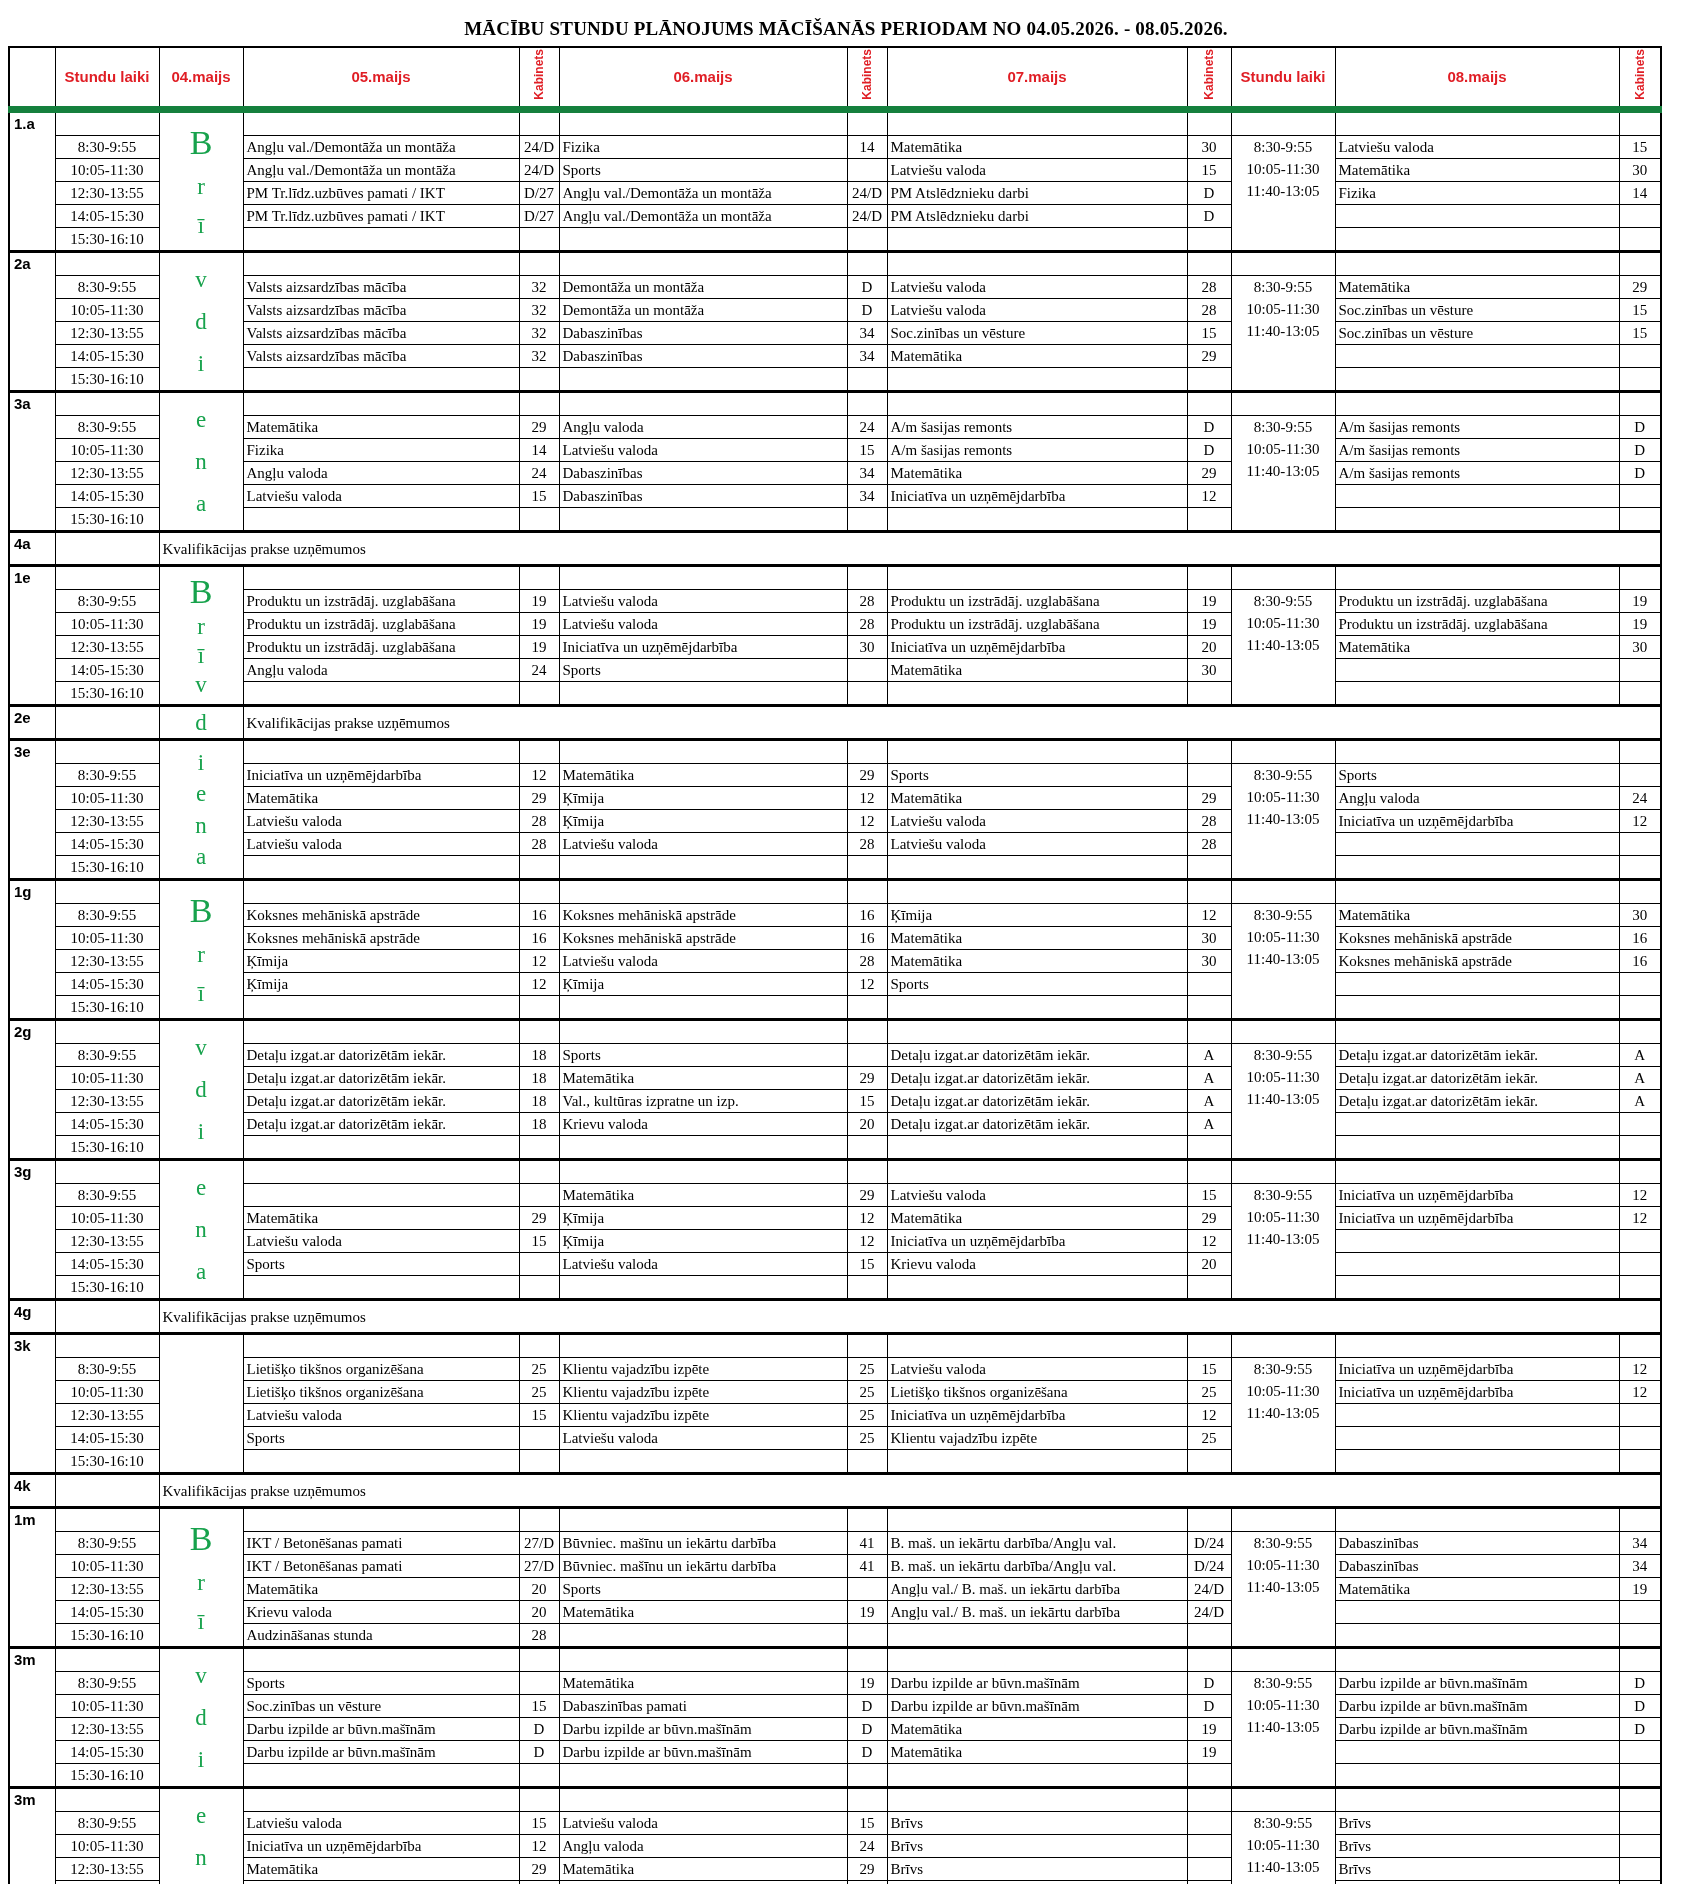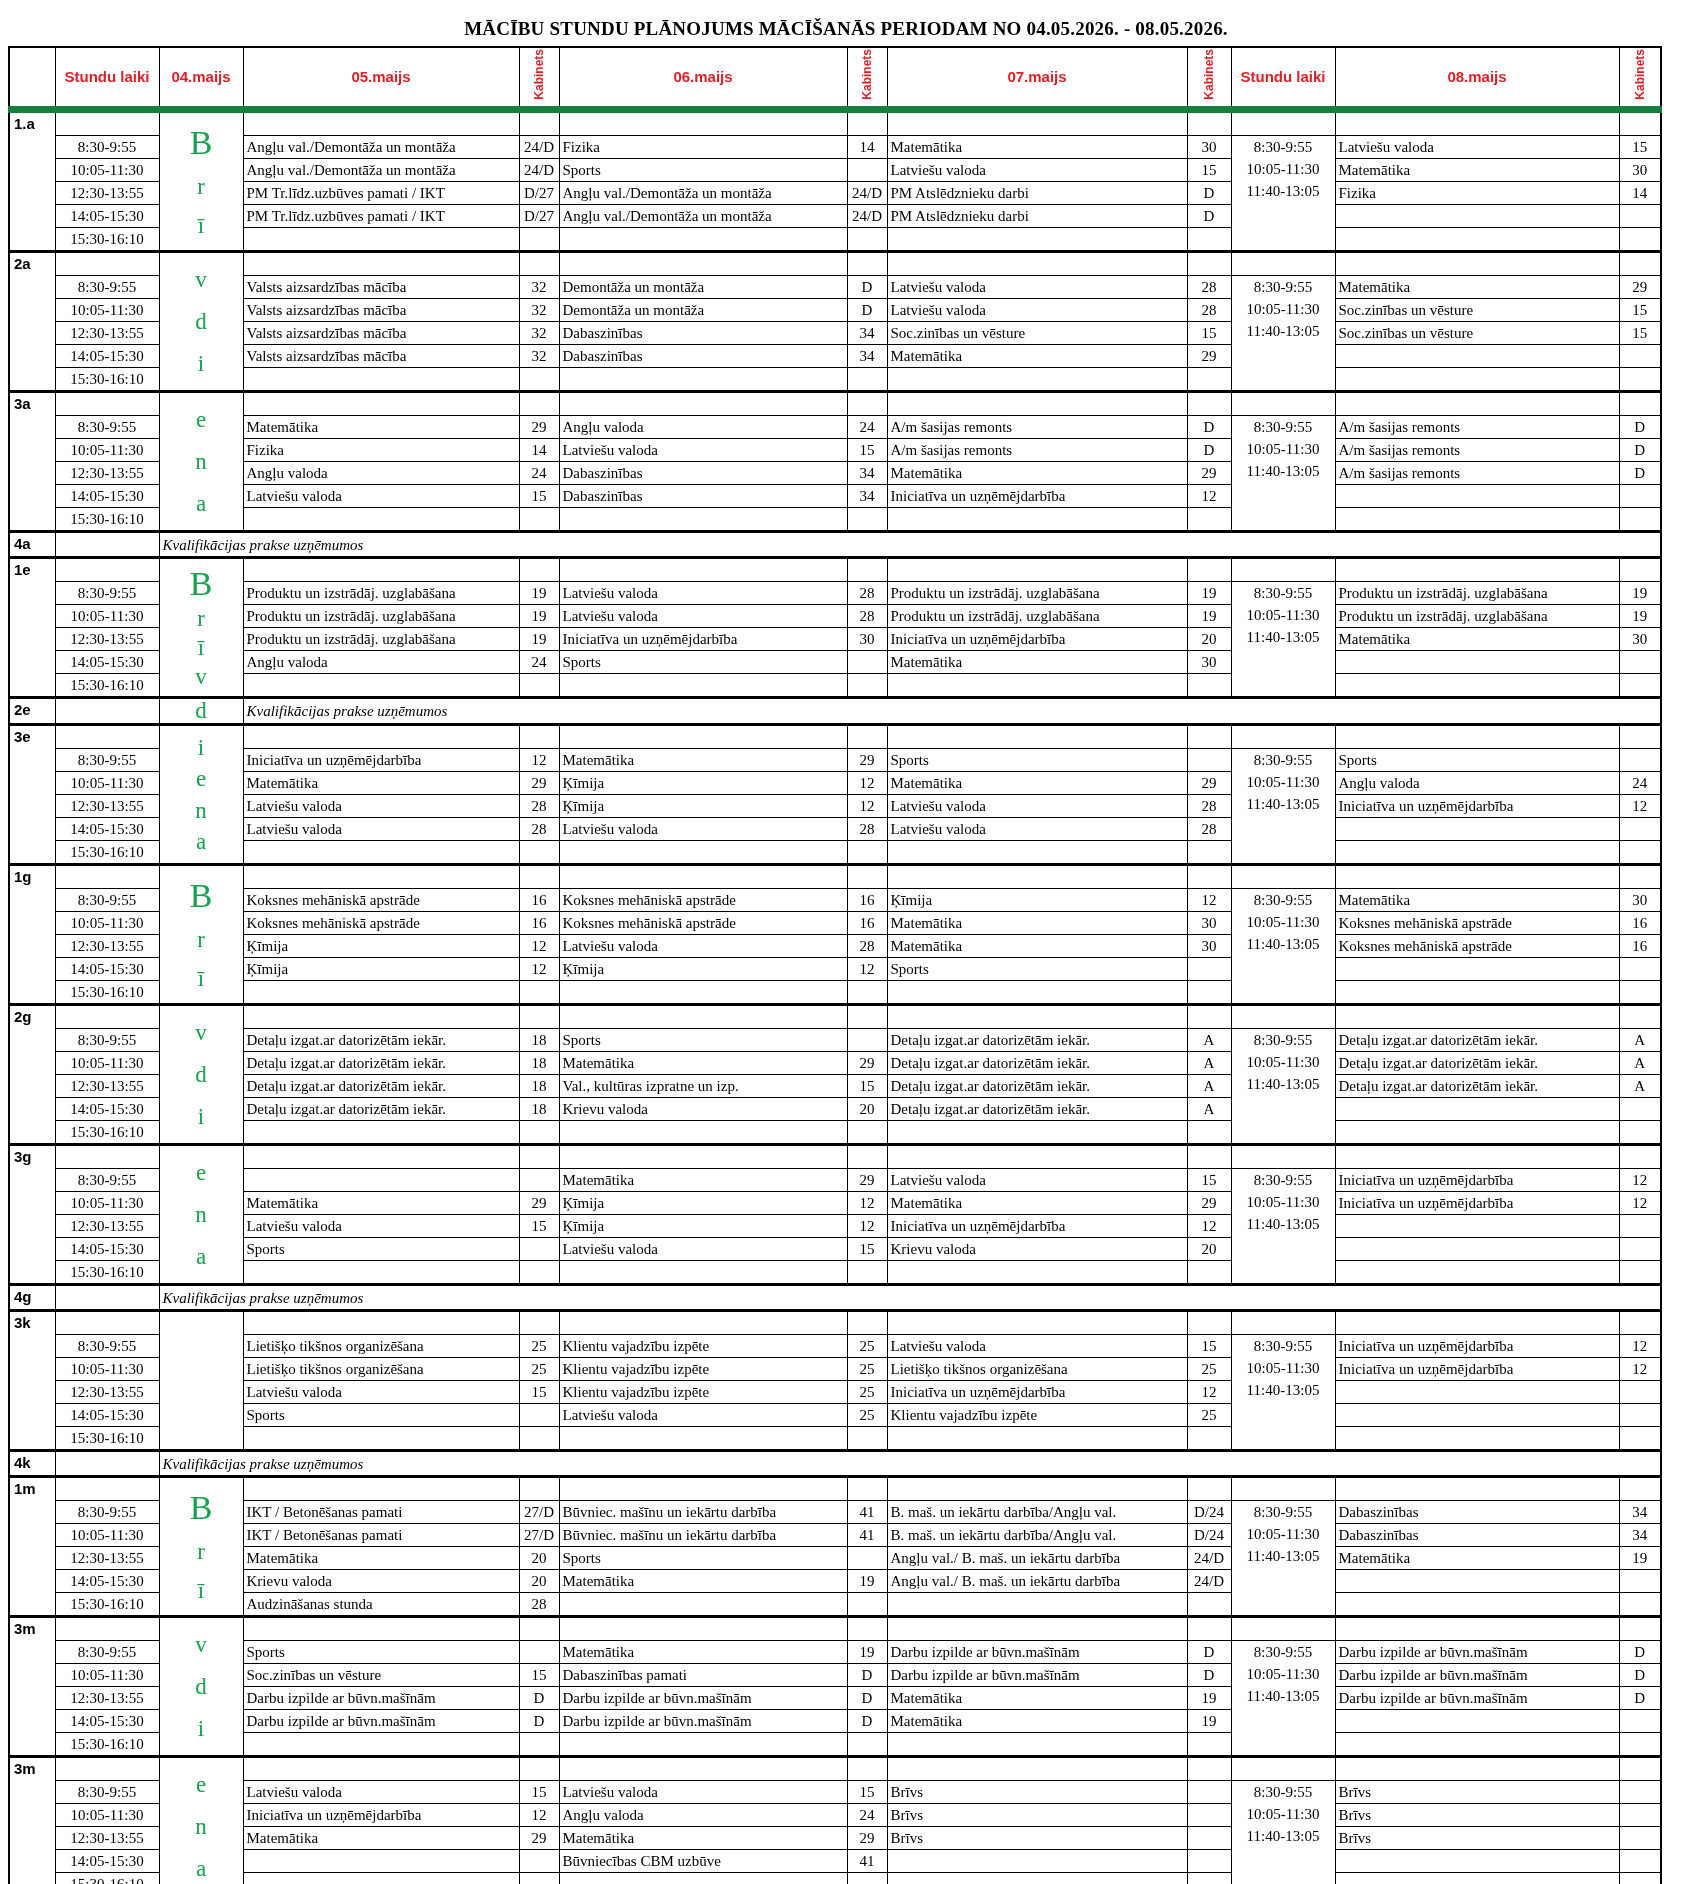--- a/index.html
+++ b/index.html
@@ -10,32 +10,32 @@
   table{position:absolute;left:8px;top:46px;border-collapse:collapse;table-layout:fixed;
         border:2px solid #000;}
   td{border:1px solid #000;height:22px;padding:0;overflow:hidden;white-space:nowrap;
      font-size:15px;line-height:20px;color:#000;}
   td.hdr{height:58px;color:var(--red);font-family:"Liberation Sans",sans-serif;font-weight:bold;
          font-size:15px;text-align:center;border-bottom:7px solid #15803d;vertical-align:middle;}
   td.vert{text-align:center;}
   .vtxt{writing-mode:vertical-rl;transform:rotate(180deg);font-size:12px;display:inline-block;
         font-family:"Liberation Sans",sans-serif;font-weight:bold;color:var(--red);}
   td.glabel{font-family:"Liberation Sans",sans-serif;font-weight:bold;font-size:15px;
-            vertical-align:top;text-align:left;padding:1px 0 0 4px;margin-top:37px;}
+            vertical-align:top;text-align:left;padding:1px 0 8px 4px;margin-top:37px;}
   td.time{text-align:center;}
   td.subj{padding-left:3px;text-align:left;}
   td.room{text-align:center;}
   td.holiday{vertical-align:middle;text-align:center;}
   .holwrap{display:flex;flex-direction:column;align-items:center;justify-content:space-around;height:126px;}
   .hletter{font-family:"Liberation Serif",serif;color:var(--green);font-size:23px;line-height:1;}
   .hbig{font-size:34px;}
   td.ftimes{vertical-align:top;}
   .fline{height:22px;line-height:22px;text-align:center;font-size:15px;}
   .ital{}
-  td.practice{font-style:italic;padding-left:3px;text-align:left;}
+  td.practice{padding-left:3px;text-align:left;}
   tr.gtop td{border-top:3px solid #000;}
 </style>
 </head>
 <body>
 
 <div class="title">MĀCĪBU STUNDU PLĀNOJUMS  MĀCĪŠANĀS PERIODAM  NO 04.05.2026. - 08.05.2026.</div>
 
 <table>
   <colgroup id="cols">
       <col style="width: 46px;">

